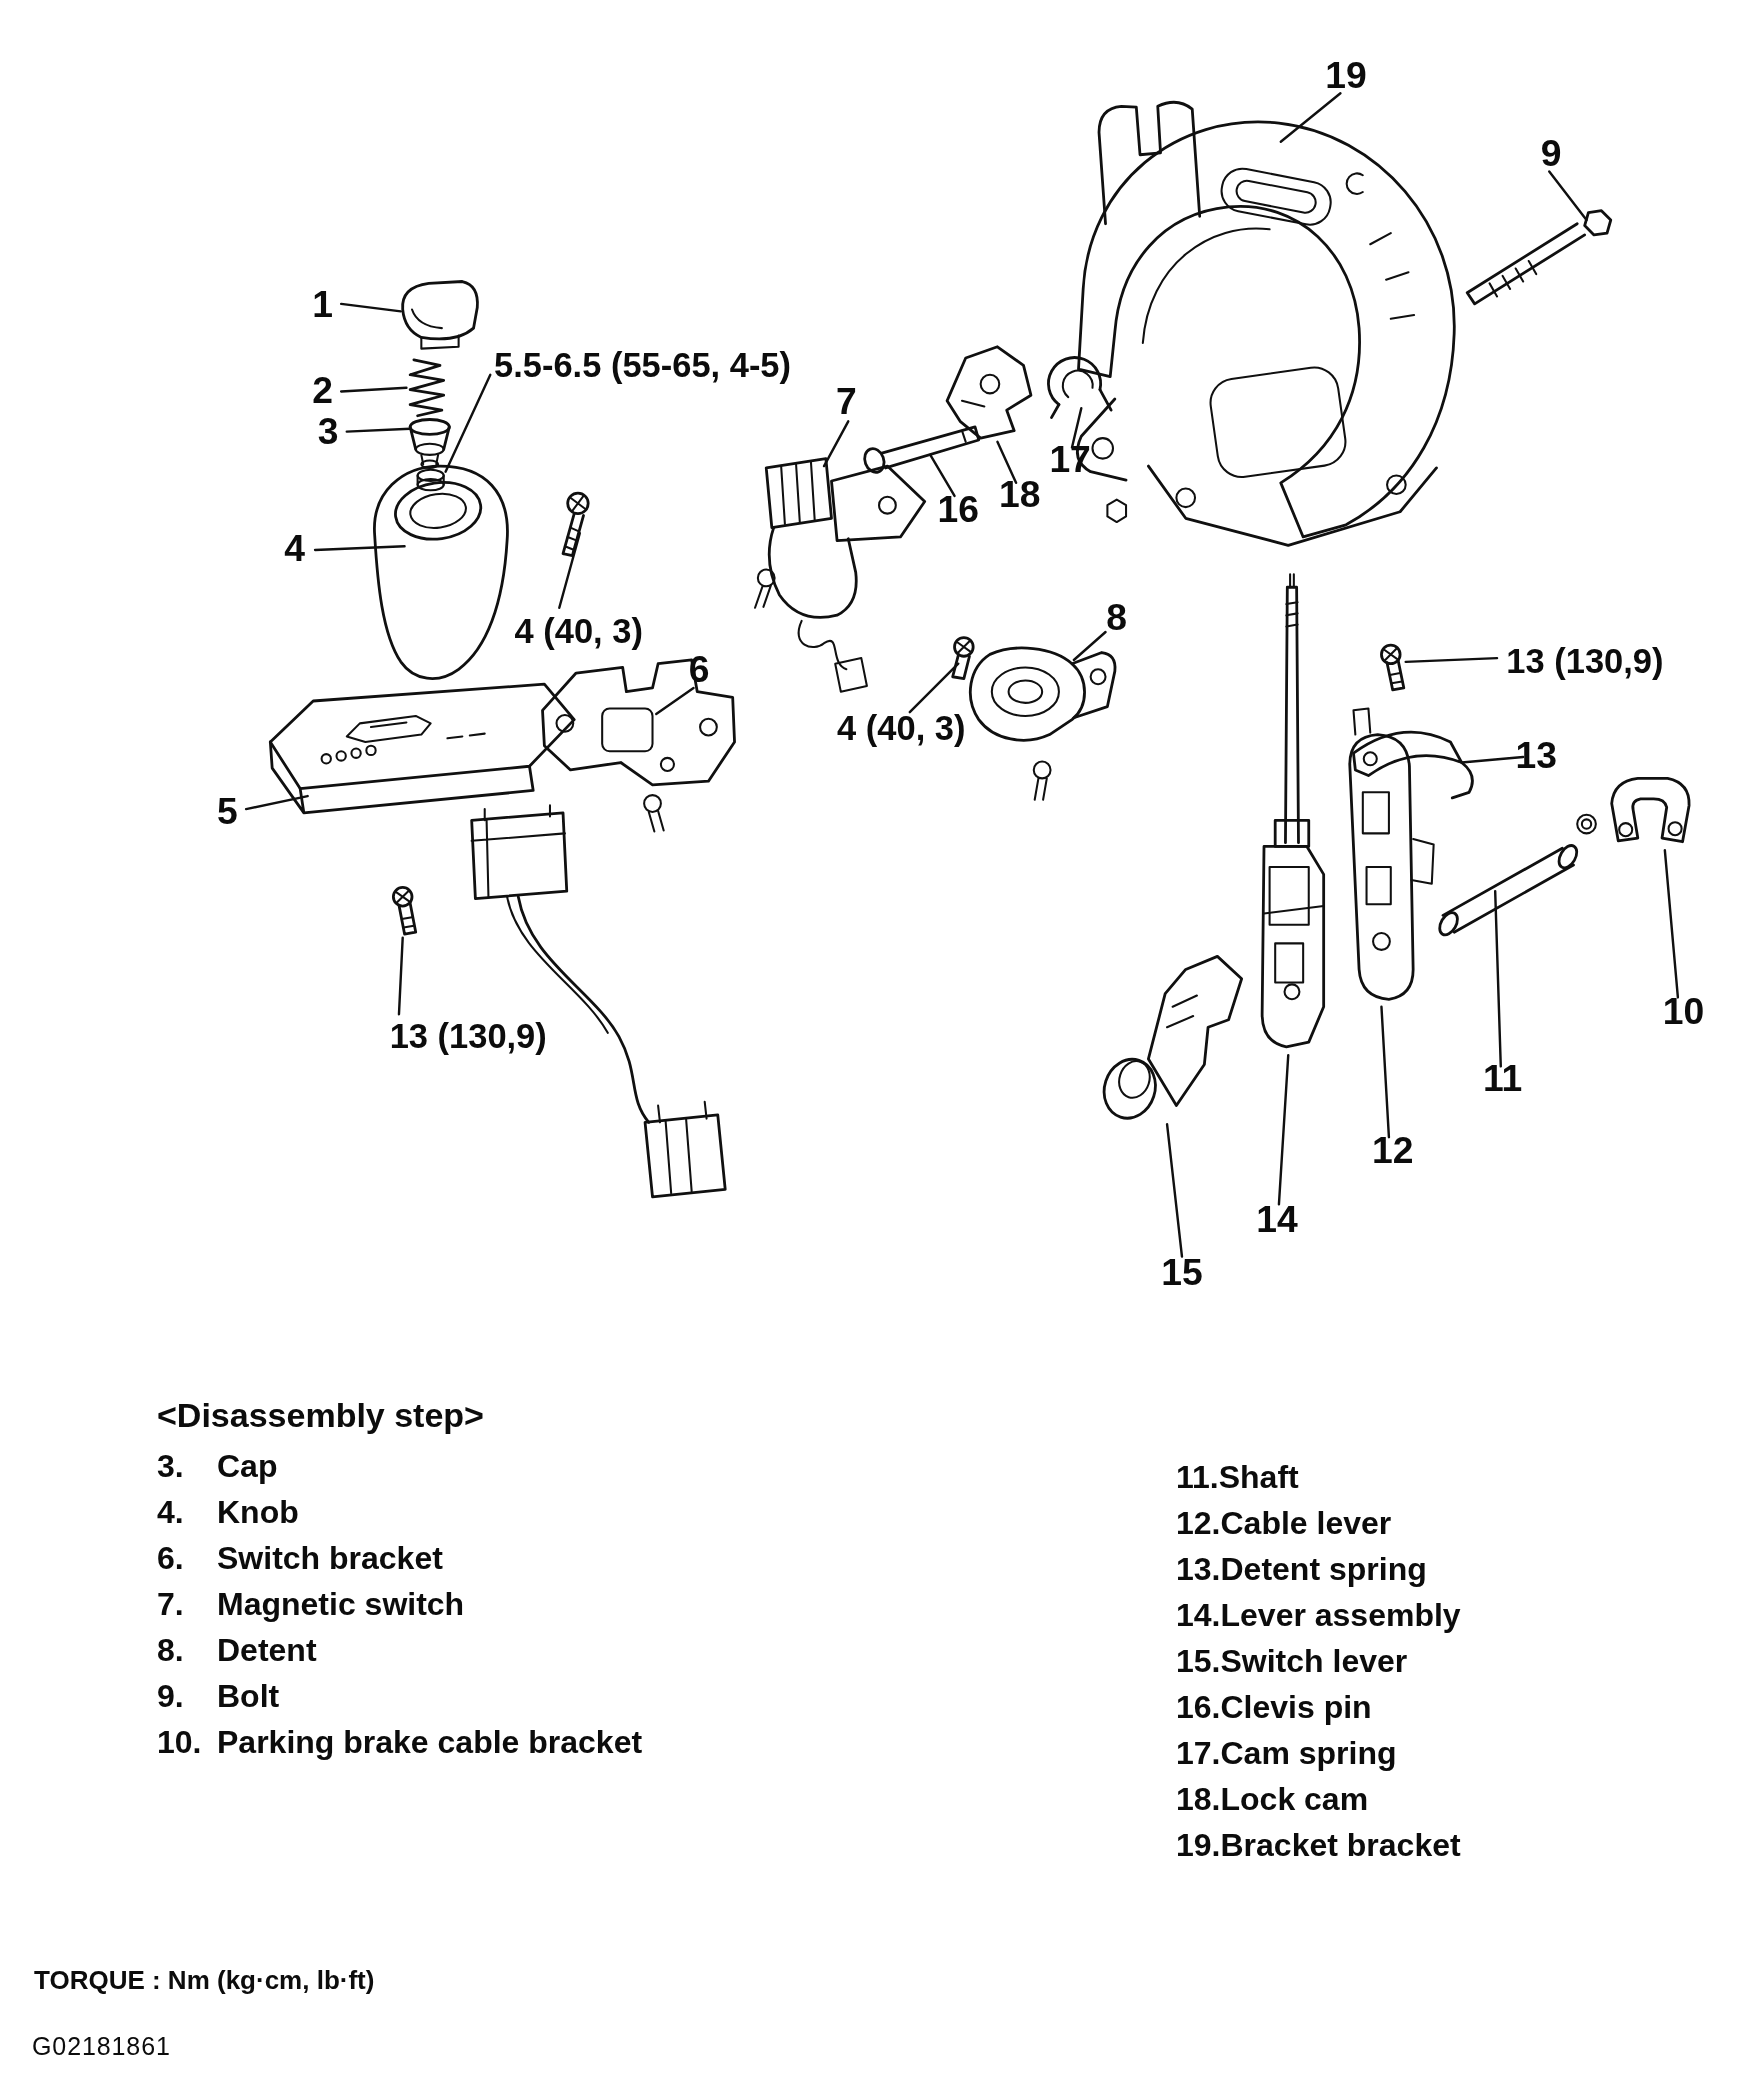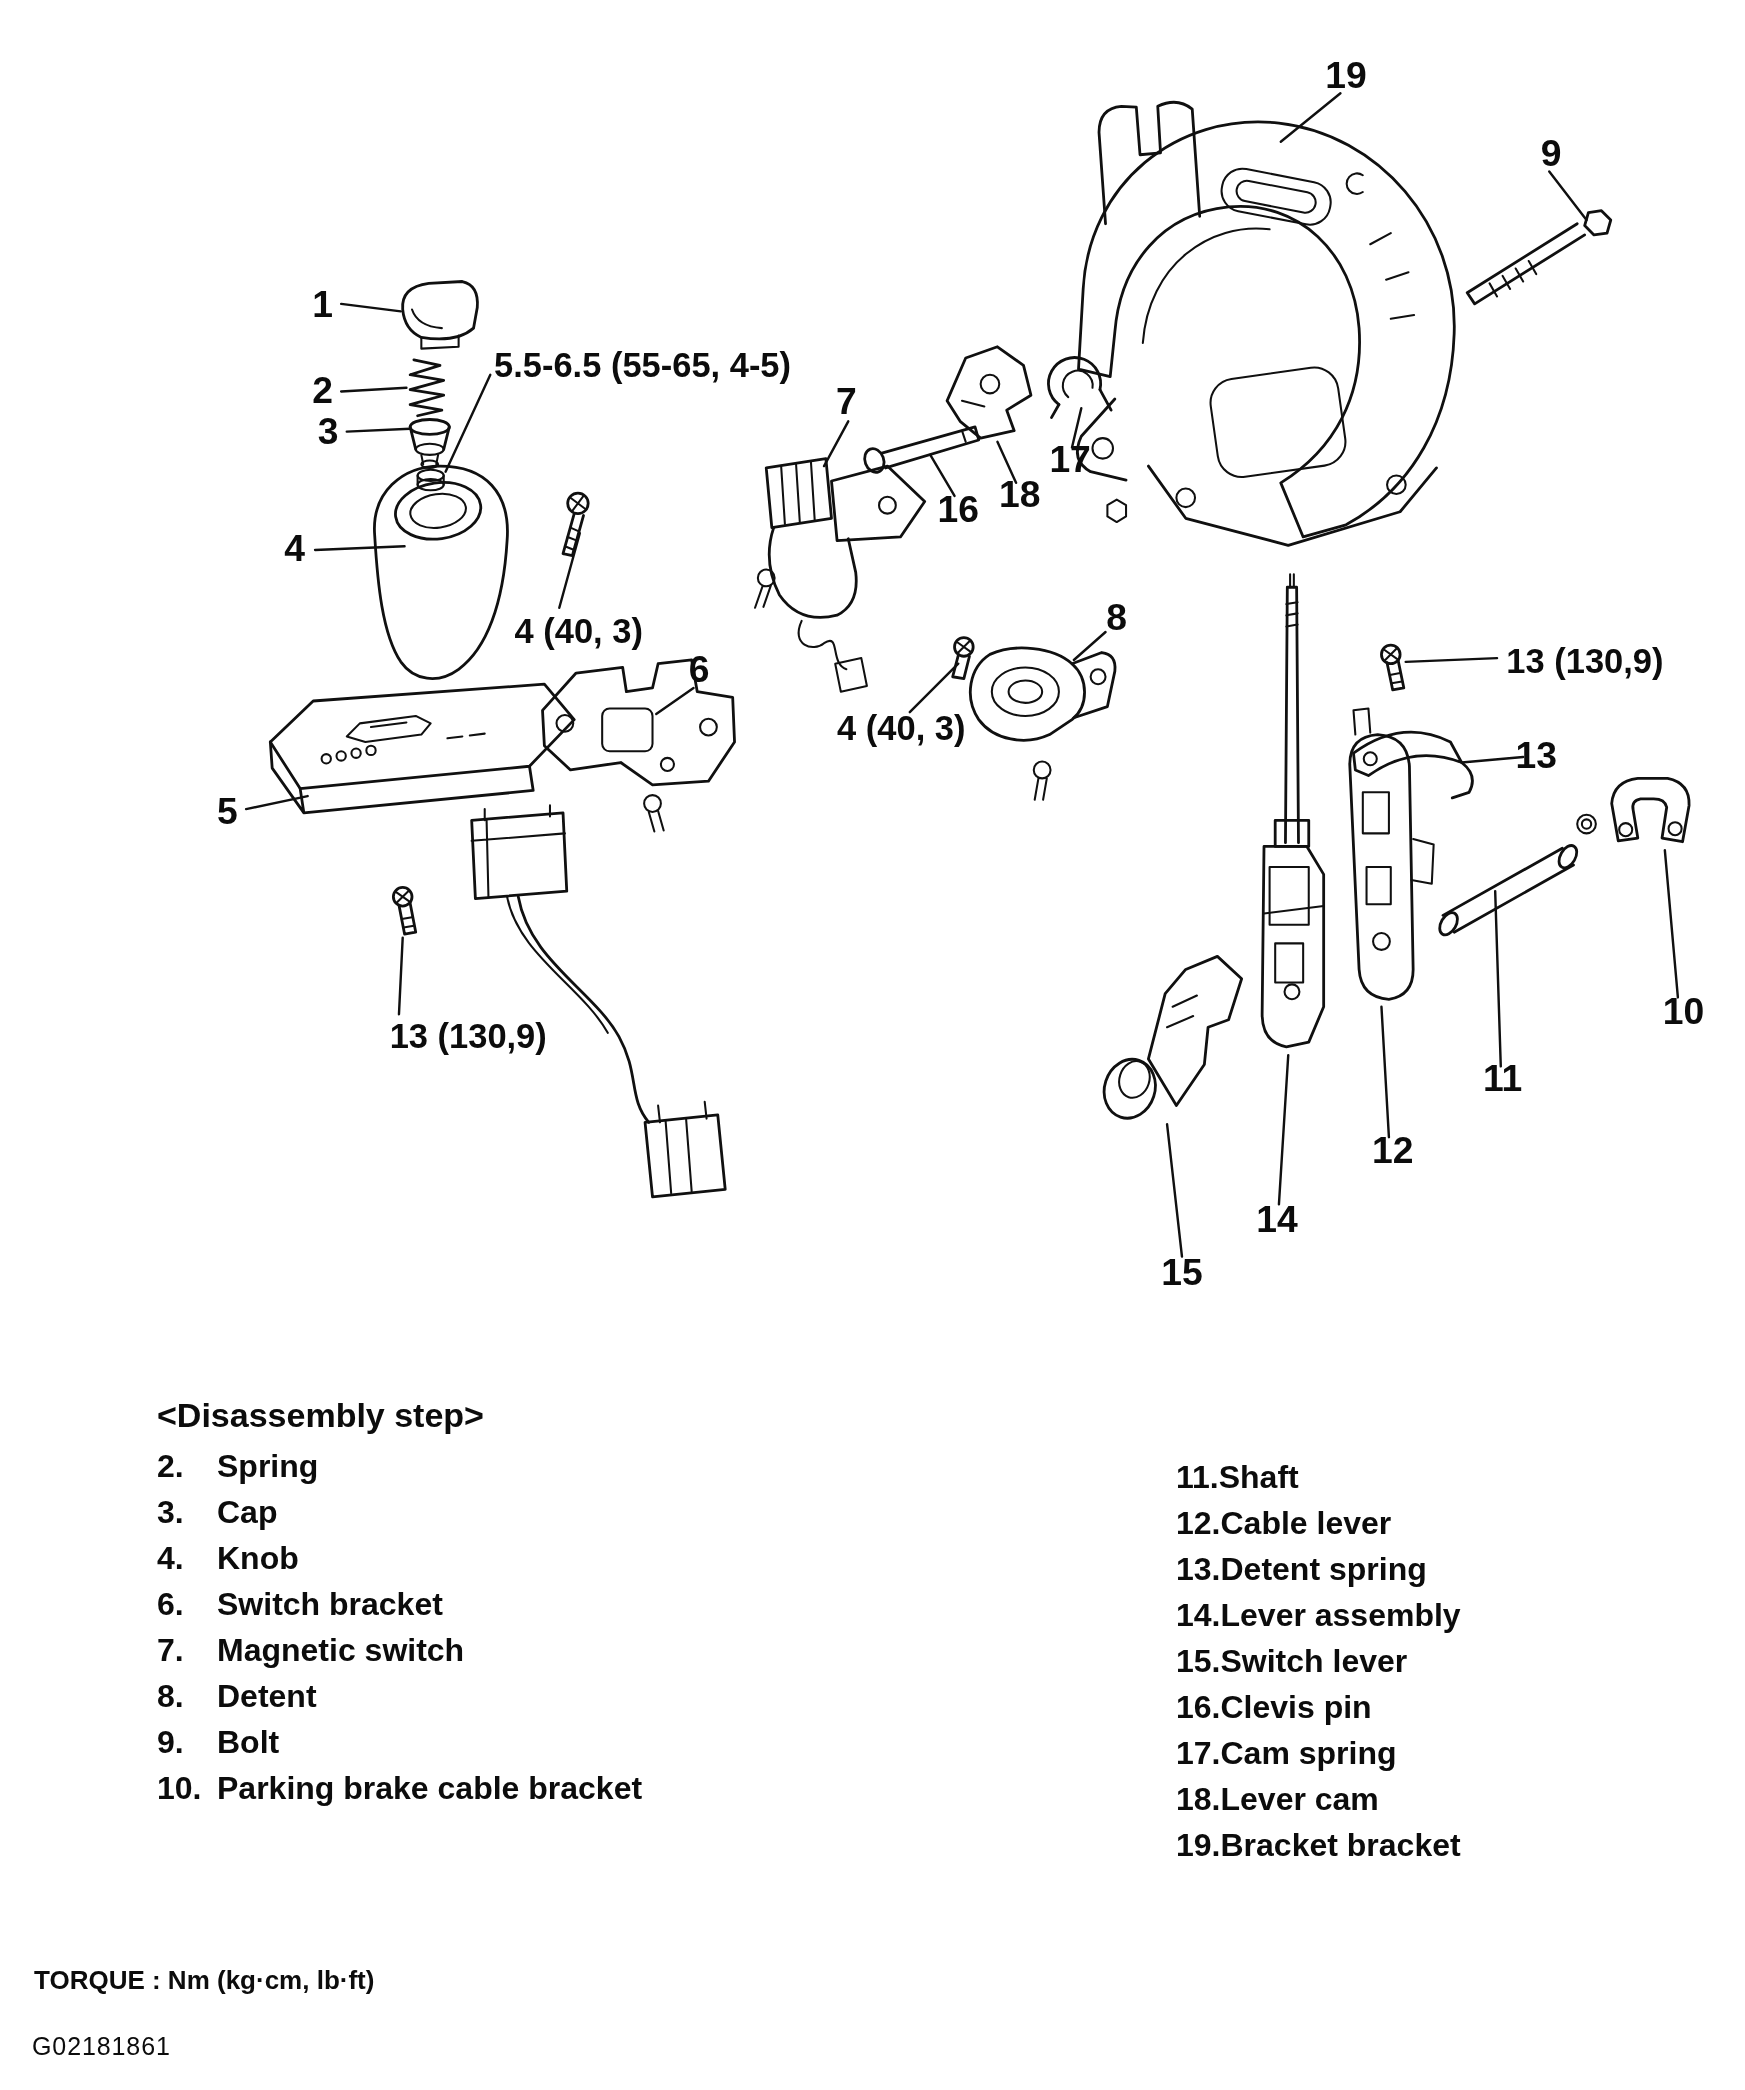--- a/index.html
+++ b/index.html
@@ -279,39 +279,38 @@
       <text class="torq" x="552" y="690">4 (40, 3)</text>
       <text class="torq" x="898" y="794">4 (40, 3)</text>
       <text class="torq" x="418" y="1124">13 (130,9)</text>
       <text class="torq" x="1616" y="722">13 (130,9)</text>
     </g>
   </svg>
 
   <div class="legend-title">&lt;Disassembly step&gt;</div>
 
   <ul class="plist list-left">
-    <li><span class="numL">2.</span><span>Spring</span></li>
     <li><span class="numL">3.</span><span>Cap</span></li>
     <li><span class="numL">4.</span><span>Knob</span></li>
     <li><span class="numL">6.</span><span>Switch bracket</span></li>
     <li><span class="numL">7.</span><span>Magnetic switch</span></li>
     <li><span class="numL">8.</span><span>Detent</span></li>
     <li><span class="numL">9.</span><span>Bolt</span></li>
     <li><span class="numL">10.</span><span>Parking brake cable bracket</span></li>
   </ul>
 
   <ul class="plist list-right">
     <li><span class="numR">11.</span><span>Shaft</span></li>
     <li><span class="numR">12.</span><span>Cable lever</span></li>
     <li><span class="numR">13.</span><span>Detent spring</span></li>
     <li><span class="numR">14.</span><span>Lever assembly</span></li>
     <li><span class="numR">15.</span><span>Switch lever</span></li>
     <li><span class="numR">16.</span><span>Clevis pin</span></li>
     <li><span class="numR">17.</span><span>Cam spring</span></li>
-    <li><span class="numR">18.</span><span>Lever cam</span></li>
+    <li><span class="numR">18.</span><span>Lock cam</span></li>
     <li><span class="numR">19.</span><span>Bracket bracket</span></li>
   </ul>
 
   <div class="footer-torque">TORQUE : Nm (kg·cm, lb·ft)</div>
   <div class="figure-id">G02181861</div>
 
 </div>
 
 
 </body></html>

